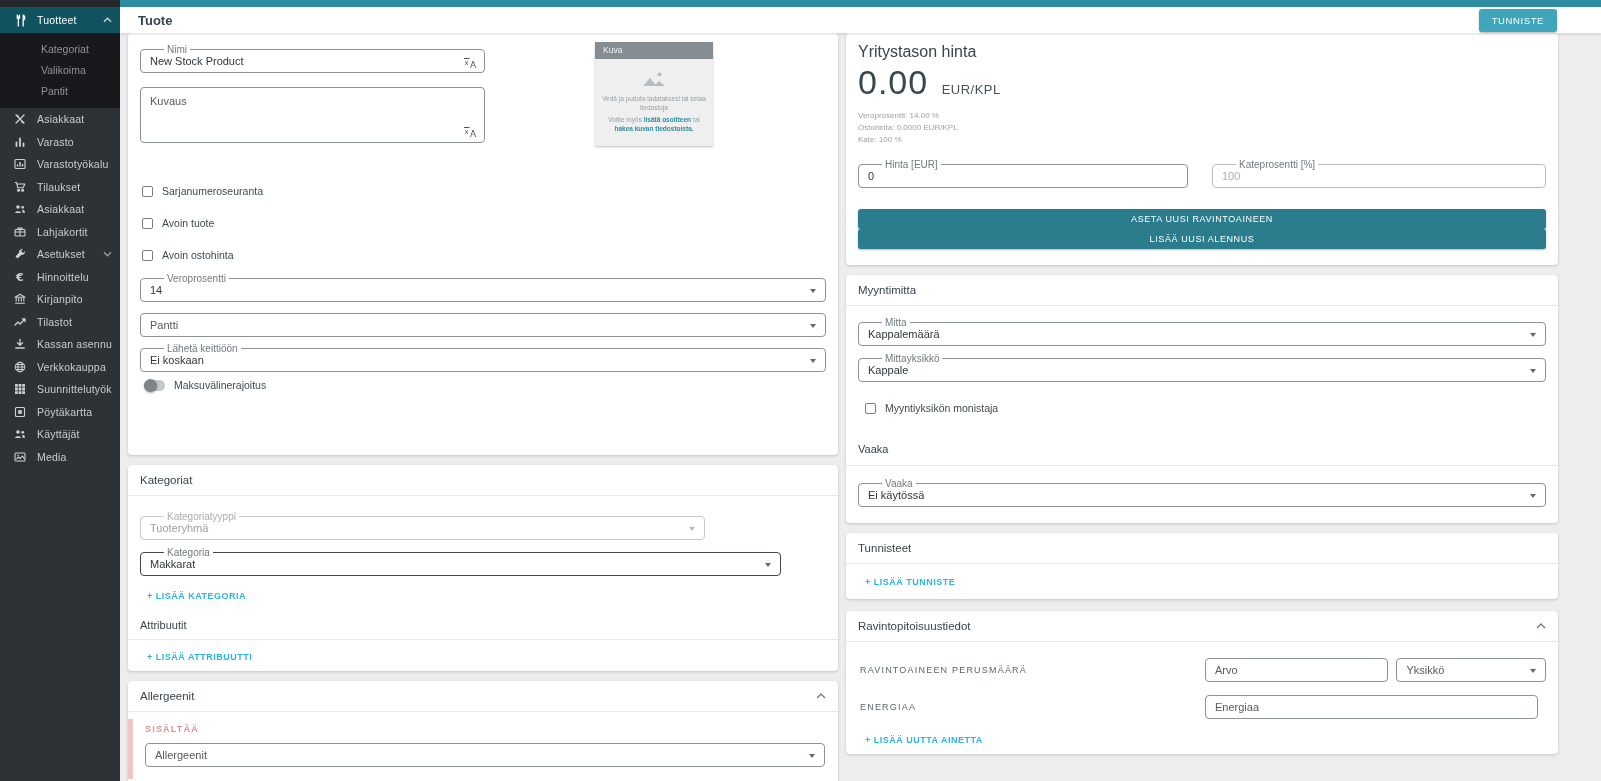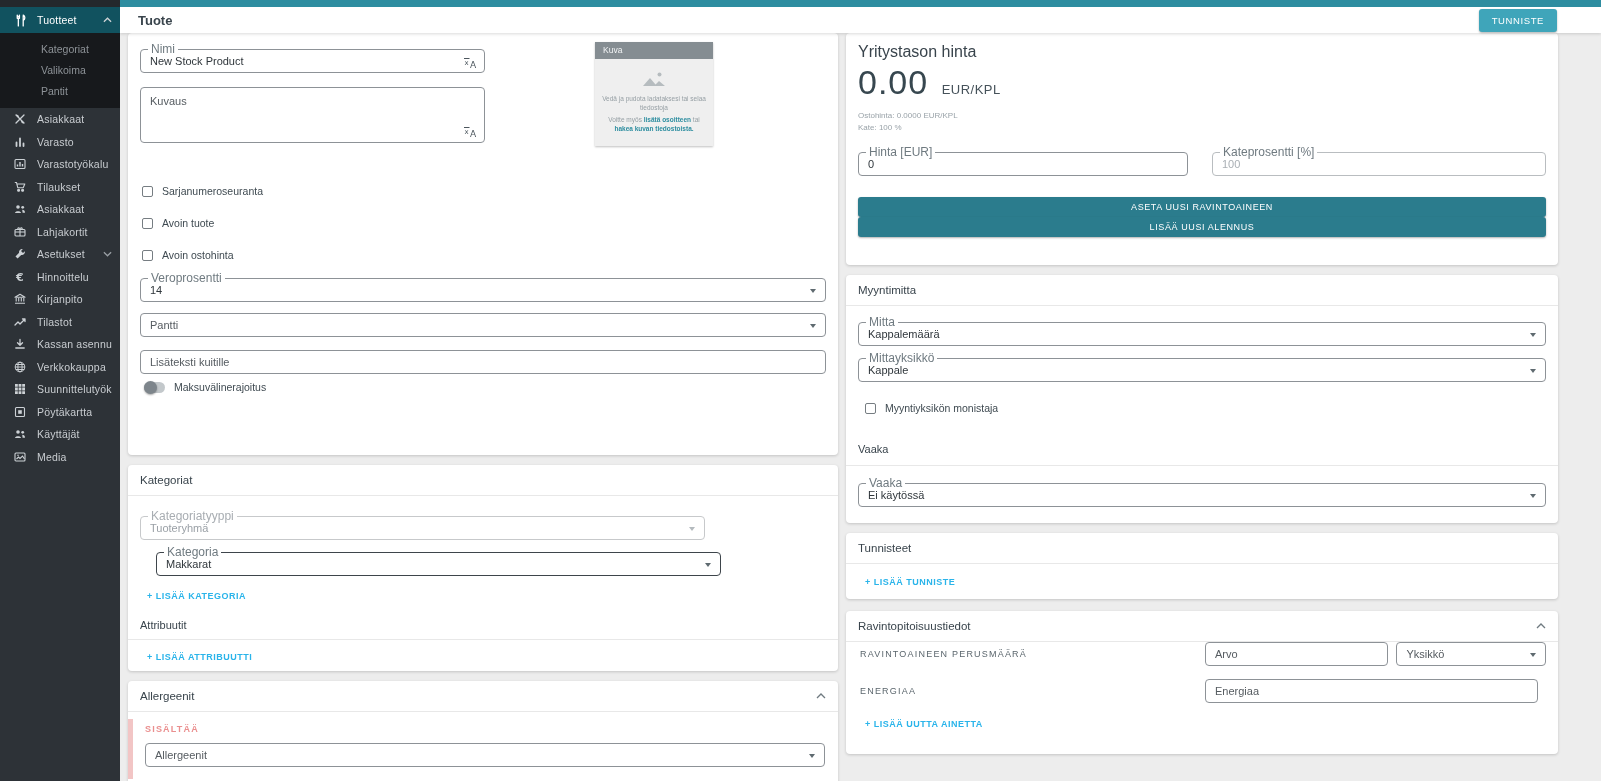--- a/index.html
+++ b/index.html
@@ -33,21 +33,21 @@
   .cols { display:flex; padding-left:8px; }
   .col-left { width:710px; flex:0 0 710px; }
   .col-right { width:712px; flex:0 0 712px; margin-left:8px; }
   .card { background:#fff; border-radius:4px; box-shadow:0 1px 3px rgba(0,0,0,.18); margin-bottom:10px; position:relative; }
   .card-hd { display:flex; align-items:center; justify-content:space-between; font-size:11.5px; color:#39444c;
              padding:9px 12px; border-bottom:1px solid #e8e8e8; }
   .card-bd { padding:0 12px 12px; }
 
   
   .fld { position:relative; height:24px; border:1px solid #8d9297; border-radius:4px; background:#fff; }
-  .fld-lbl { position:absolute; top:-5px; left:7px; font-size:12px; color:#6f7a80; background:#fff; padding:0 3px; line-height:9px; }
+  .fld-lbl { position:absolute; top:-5px; left:23px; font-size:10px; color:#6f7a80; background:#fff; padding:0 3px; line-height:9px; }
   .fld-val { display:block; font-size:11px; color:#2f363b; line-height:22px; padding:0 22px 0 9px;
              white-space:nowrap; overflow:hidden; }
   .fld-val.ph { color:#555b60; }
   .fld input, .fld textarea { position:absolute; inset:0; border:none; outline:none; background:transparent;
              font-size:11px; color:#2f363b; padding:0 9px; font-family:inherit; width:100%; height:100%; }
   .fld input::placeholder, .fld textarea::placeholder { color:#555b60; opacity:1; }
   .fld.light input::placeholder { color:#a9afb4; }
   .fld textarea { padding-top:7px; resize:none; }
   .dd-arrow { position:absolute; right:9px; top:10px; width:0; height:0;
               border-left:3.5px solid transparent; border-right:3.5px solid transparent; border-top:4.5px solid #5f6a70; }
@@ -328,24 +328,26 @@
           <span class="fld-lbl">Veroprosentti</span>
           <span class="fld-val">14</span>
           <span class="dd-arrow"></span>
         </div>
 
         <div class="fld" style="margin-top:11px;">
           <span class="fld-val ph">Pantti</span>
           <span class="dd-arrow"></span>
         </div>
 
-
-        <div class="fld" style="margin-top:13px;">
-          <input placeholder="Lisäteksti kuitille" style="">
-        </div>
+        <div class="fld" style="margin-top:11px;">
+          <span class="fld-lbl">Lähetä keittiöön</span>
+          <span class="fld-val">Ei koskaan</span>
+          <span class="dd-arrow"></span>
+        </div>
+
 
         <label class="cb-row" style="margin-top:7px;">
           <span class="switch">
                 <span class="knob"></span>
               </span>
           <span class="cb-lbl">Maksuvälinerajoitus</span>
         </label>
       </div>
 
       <div class="kuva-box">
@@ -369,21 +371,21 @@
     <section class="card" style="height:206px;">
       <div class="card-hd">
         <span>Kategoriat</span>
       </div>
       <div class="card-bd">
         <div class="fld disabled" style="width:565px; margin-top:20px;">
           <span class="fld-lbl">Kategoriatyyppi</span>
           <span class="fld-val">Tuoteryhmä</span>
           <span class="dd-arrow"></span>
         </div>
-        <div class="fld strong" style="width:565px; margin-top:12px;margin-left:16px;">
+        <div class="fld strong" style="width:641px; margin-top:12px;">
           <span class="fld-lbl">Kategoria</span>
           <span class="fld-val">Makkarat</span>
           <span class="dd-arrow"></span>
         </div>
         <a class="add-link" style="margin:15px 0 0 7px;">+ LISÄÄ KATEGORIA</a>
         <div class="sub-head" style="margin-top:16px;">Attribuutit</div>
         <div class="divider" style="margin:8px -12px 0;"></div>
         <a class="add-link" style="margin:12px 0 0 7px;">+ LISÄÄ ATTRIBUUTTI</a>
       </div>
     </section>
@@ -413,20 +415,21 @@
   <div class="col-right">
 
     <section class="card" style="height:232px;">
       <div style="padding:0 12px;">
         <div class="pr-title">Yritystason hinta</div>
         <div>
           <span class="big-price">0.00</span>
           <span class="price-unit">EUR/KPL</span>
         </div>
         <div style="margin-top:8px;">
+          <div class="pr-small">Veroprosentti: 14.00 %</div>
           <div class="pr-small">Ostohinta: 0.0000 EUR/KPL</div>
           <div class="pr-small">Kate: 100 %</div>
         </div>
         <div style="display:flex; margin-top:18px;">
           <div class="fld" style="width:330px;">
             <span class="fld-lbl">Hinta [EUR]</span>
             <input value="0" style="">
           </div>
           <div class="fld light" style="width:334px; margin-left:24px;">
             <span class="fld-lbl">Kateprosentti [%]</span>
@@ -477,21 +480,21 @@
     <section class="card" style="height:143px; margin-top:12px;">
       <div class="card-hd">
         <span>Ravintopitoisuustiedot</span>
         <span class="chev-btn">
           <svg width="10" height="6" viewBox="0 0 10 6" stroke="#6f7a80" stroke-width="1.3" fill="none">
                 <path d="M1 5l4-4 4 4"></path>
               </svg>
         </span>
       </div>
       <div class="card-bd">
-        <div class="nut-row" style="">
+        <div class="nut-row" style="margin-top:16px;">
           <span class="upper-lbl nut-lbl">RAVINTOAINEEN PERUSMÄÄRÄ</span>
           <div class="fld" style="width:190px;">
             <input placeholder="Arvo" style="">
           </div>
           <div class="fld" style="width:155px; margin-left:8px;">
             <span class="fld-val ph">Yksikkö</span>
             <span class="dd-arrow"></span>
           </div>
         </div>
         <div class="nut-row" style="margin-top:13px;">

